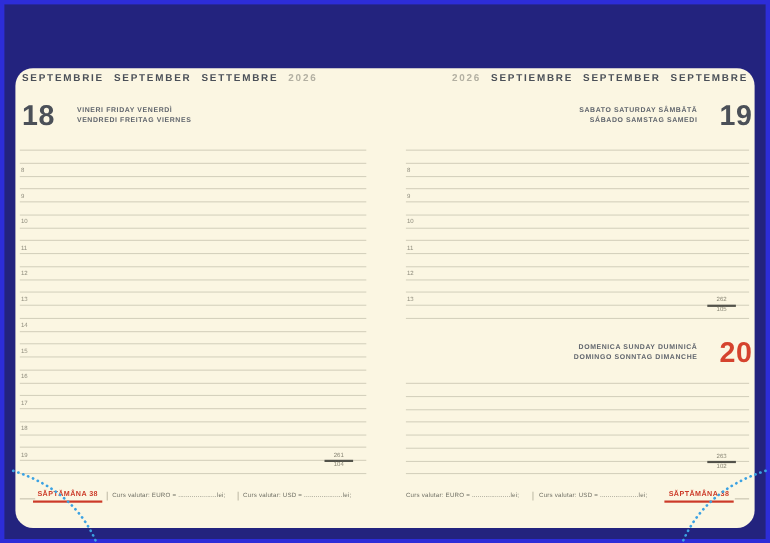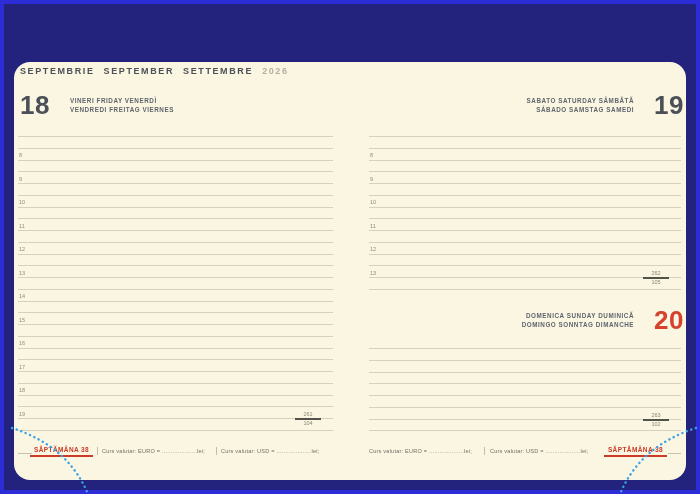--- a/index.html
+++ b/index.html
@@ -78,20 +78,24 @@
 </style>
 </head>
 <body>
 
 <div class="frame">
   <div class="page" id="page">
 
     <header class="mh mh-left">
       <span>SEPTEMBRIE SEPTEMBER SETTEMBRE</span>
       <span class="year">2026</span>
+    </header>
+    <header class="mh mh-right">
+      <span class="year">2026</span>
+      <span>SEPTIEMBRE SEPTEMBER SEPTEMBRE</span>
     </header>
 
     <div class="dh-left">
       <div class="big-num">18</div>
       <div class="names">
         <div>VINERI FRIDAY VENERDÌ</div>
         <div>VENDREDI FREITAG VIERNES</div>
       </div>
     </div>
 

